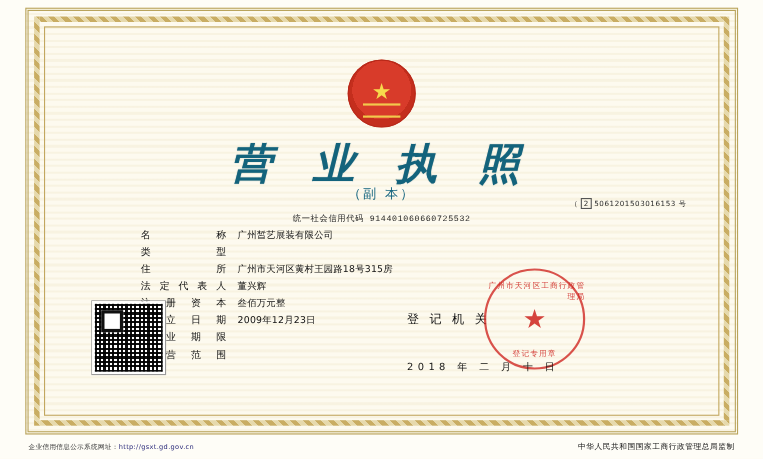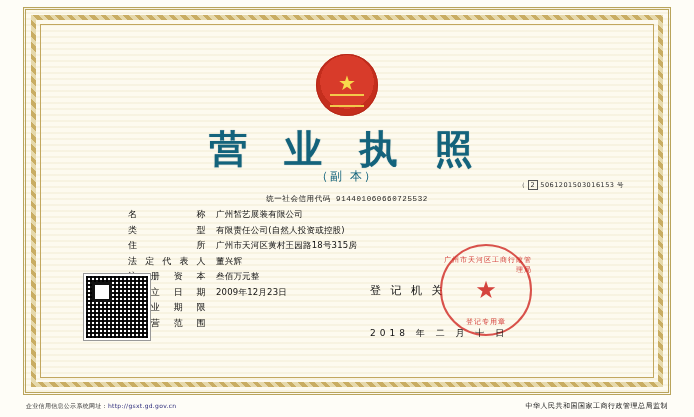--- a/index.html
+++ b/index.html
@@ -58,20 +58,21 @@
     border-top:2px solid #f2c94c;border-bottom:2px solid #f2c94c;
   }
 
   
   .title{
     position:absolute;left:0;right:0;top:84px;text-align:center;
     font-family:"DejaVu Serif","Liberation Serif",serif;
     font-size:38px;font-weight:bold;letter-spacing:12px;
     color:#13637c;
     text-shadow:0 0 1px rgba(10,70,90,.5);
+    font-style:italic;
   }
   .subtitle{
     position:absolute;left:0;right:0;top:128px;text-align:center;
     font-size:12px;color:#14647e;letter-spacing:2px;
   }
   .serial{
     position:absolute;left:0;right:0;top:140px;text-align:right;
     font-size:6.5px;color:#2a2a2a;letter-spacing:.5px;
   }
   .serial .box{
@@ -172,21 +173,20 @@
         <span>914401060660725532</span>
       </div>
 
       <div class="fields">
         <div class="row">
           <div class="label">名称</div>
           <div class="value">广州皙艺展装有限公司</div>
         </div>
         <div class="row">
           <div class="label">类型</div>
-          <div class="value">有限责任公司(自然人投资或控股)</div>
         </div>
         <div class="row">
           <div class="label">住所</div>
           <div class="value">广州市天河区黄村王园路18号315房</div>
         </div>
         <div class="row">
           <div class="label">法定代表人</div>
           <div class="value">董兴辉</div>
         </div>
         <div class="row">

